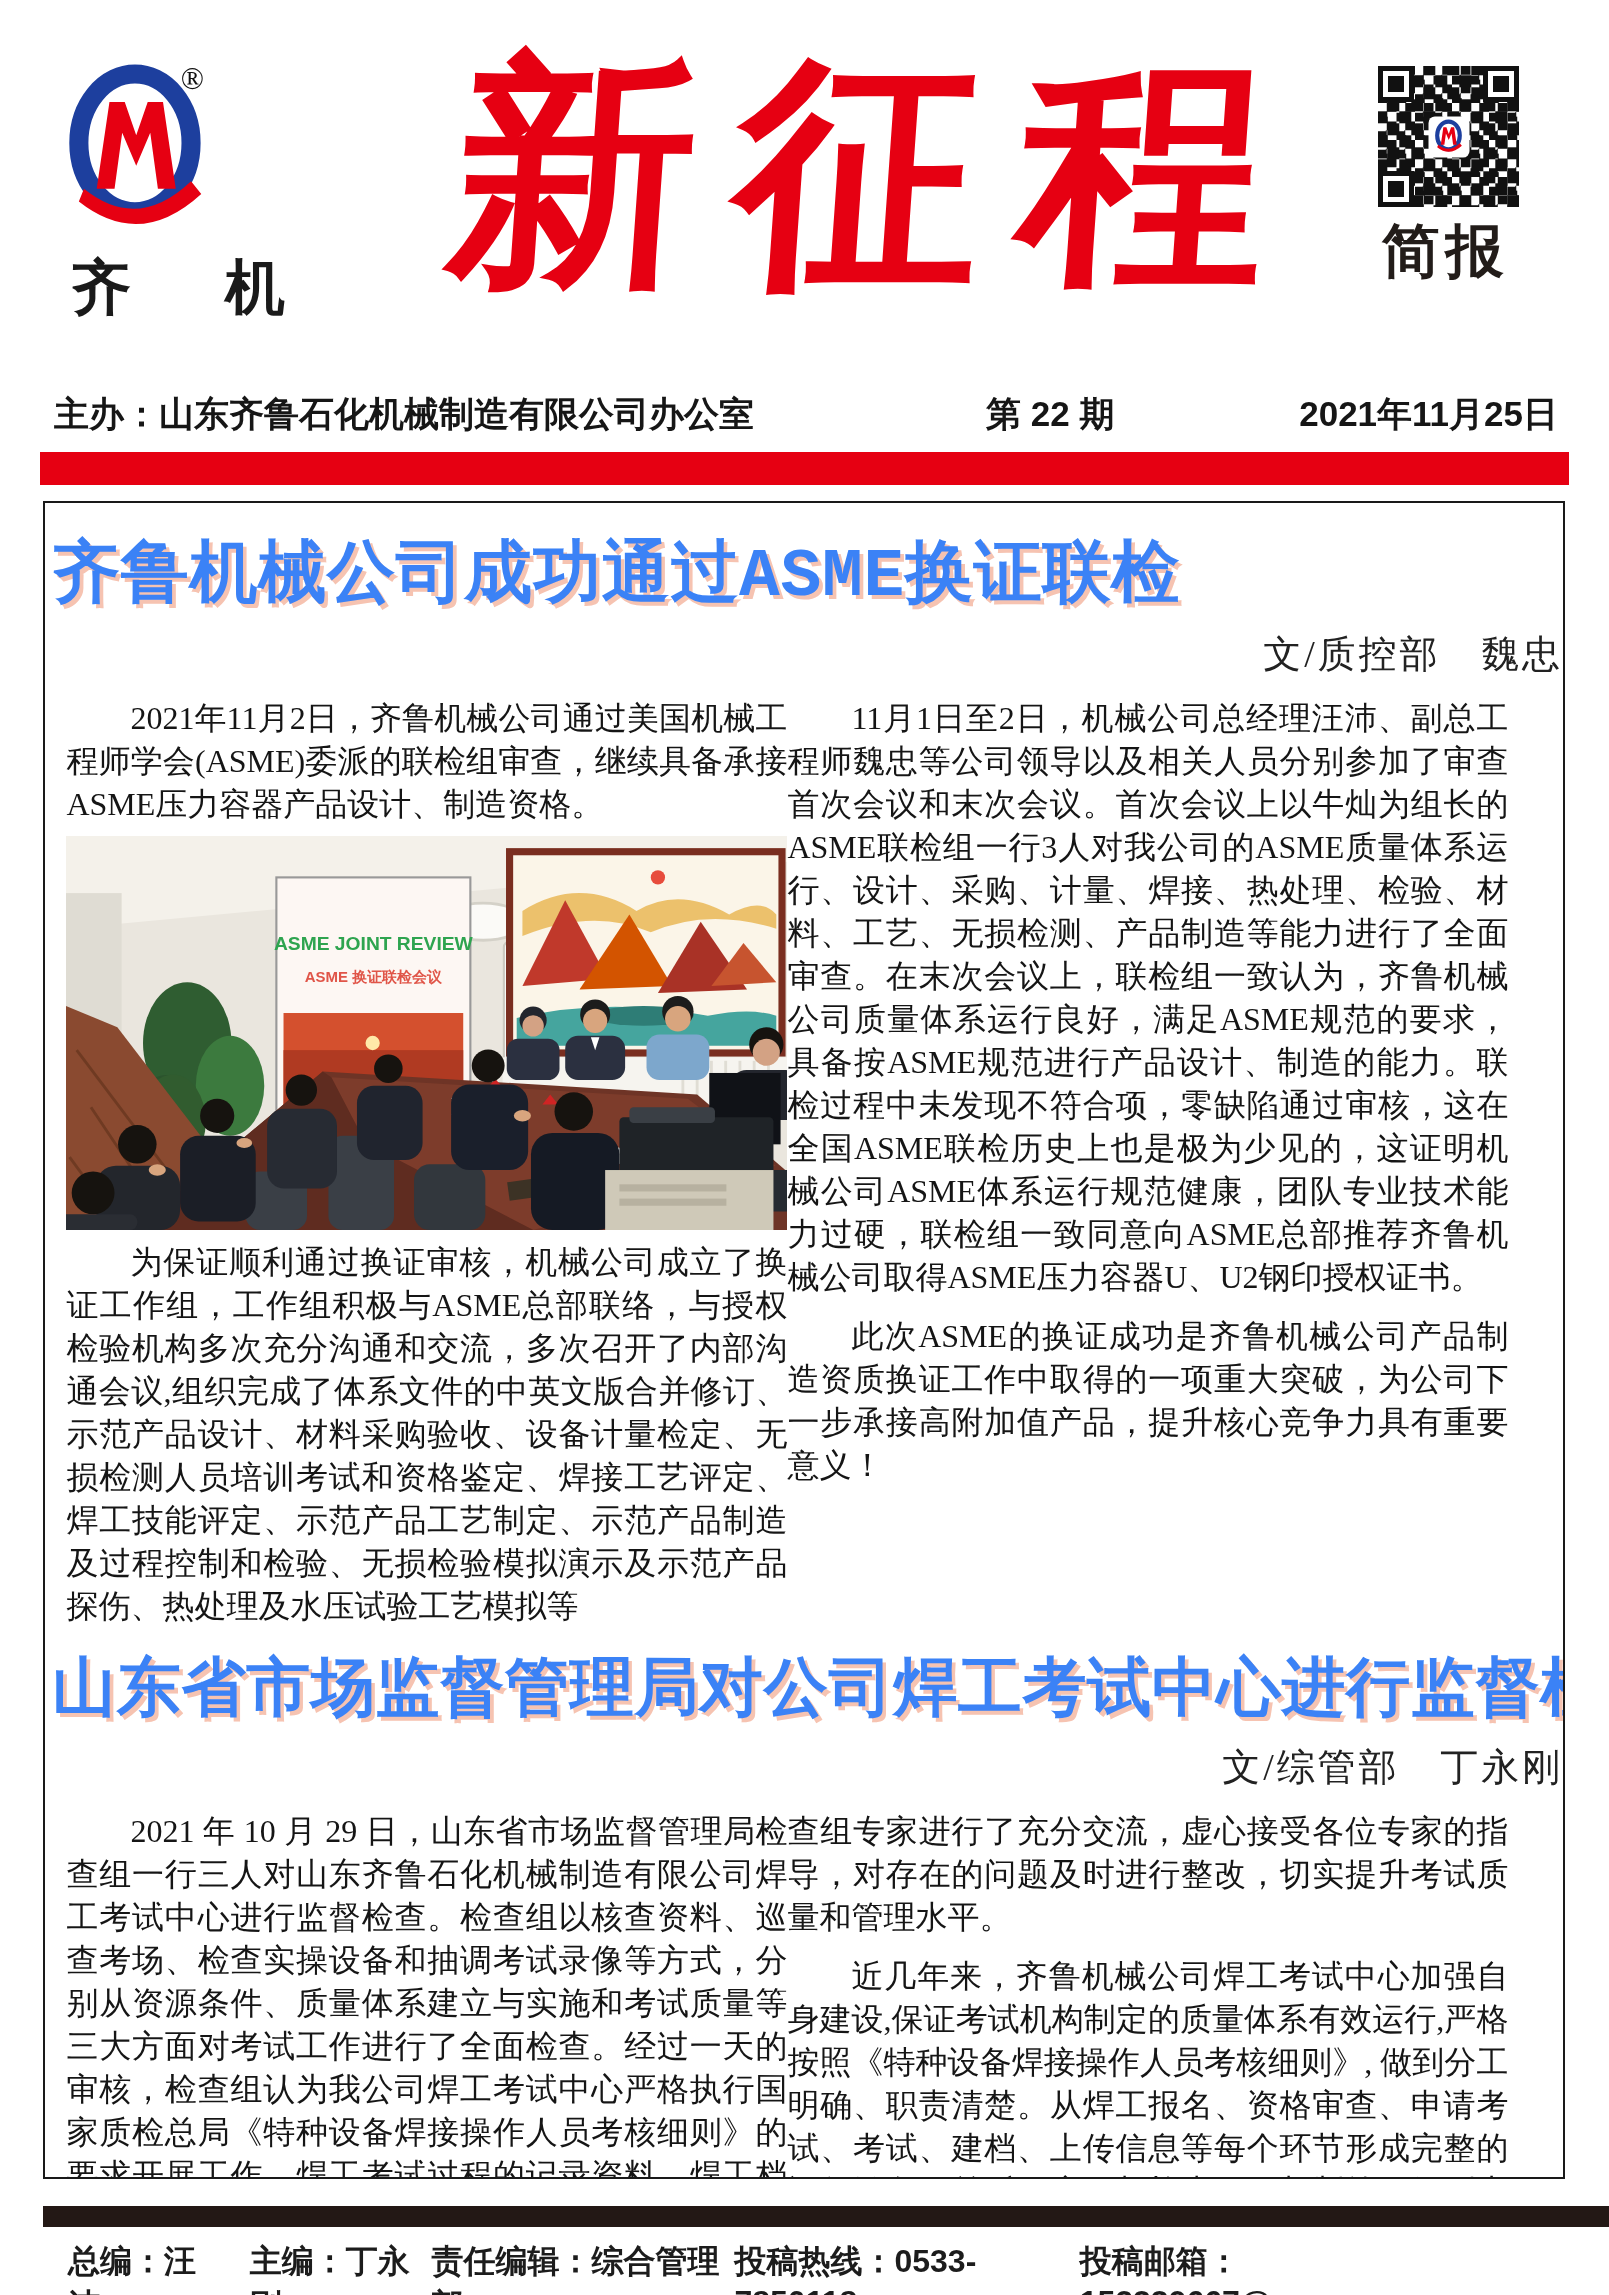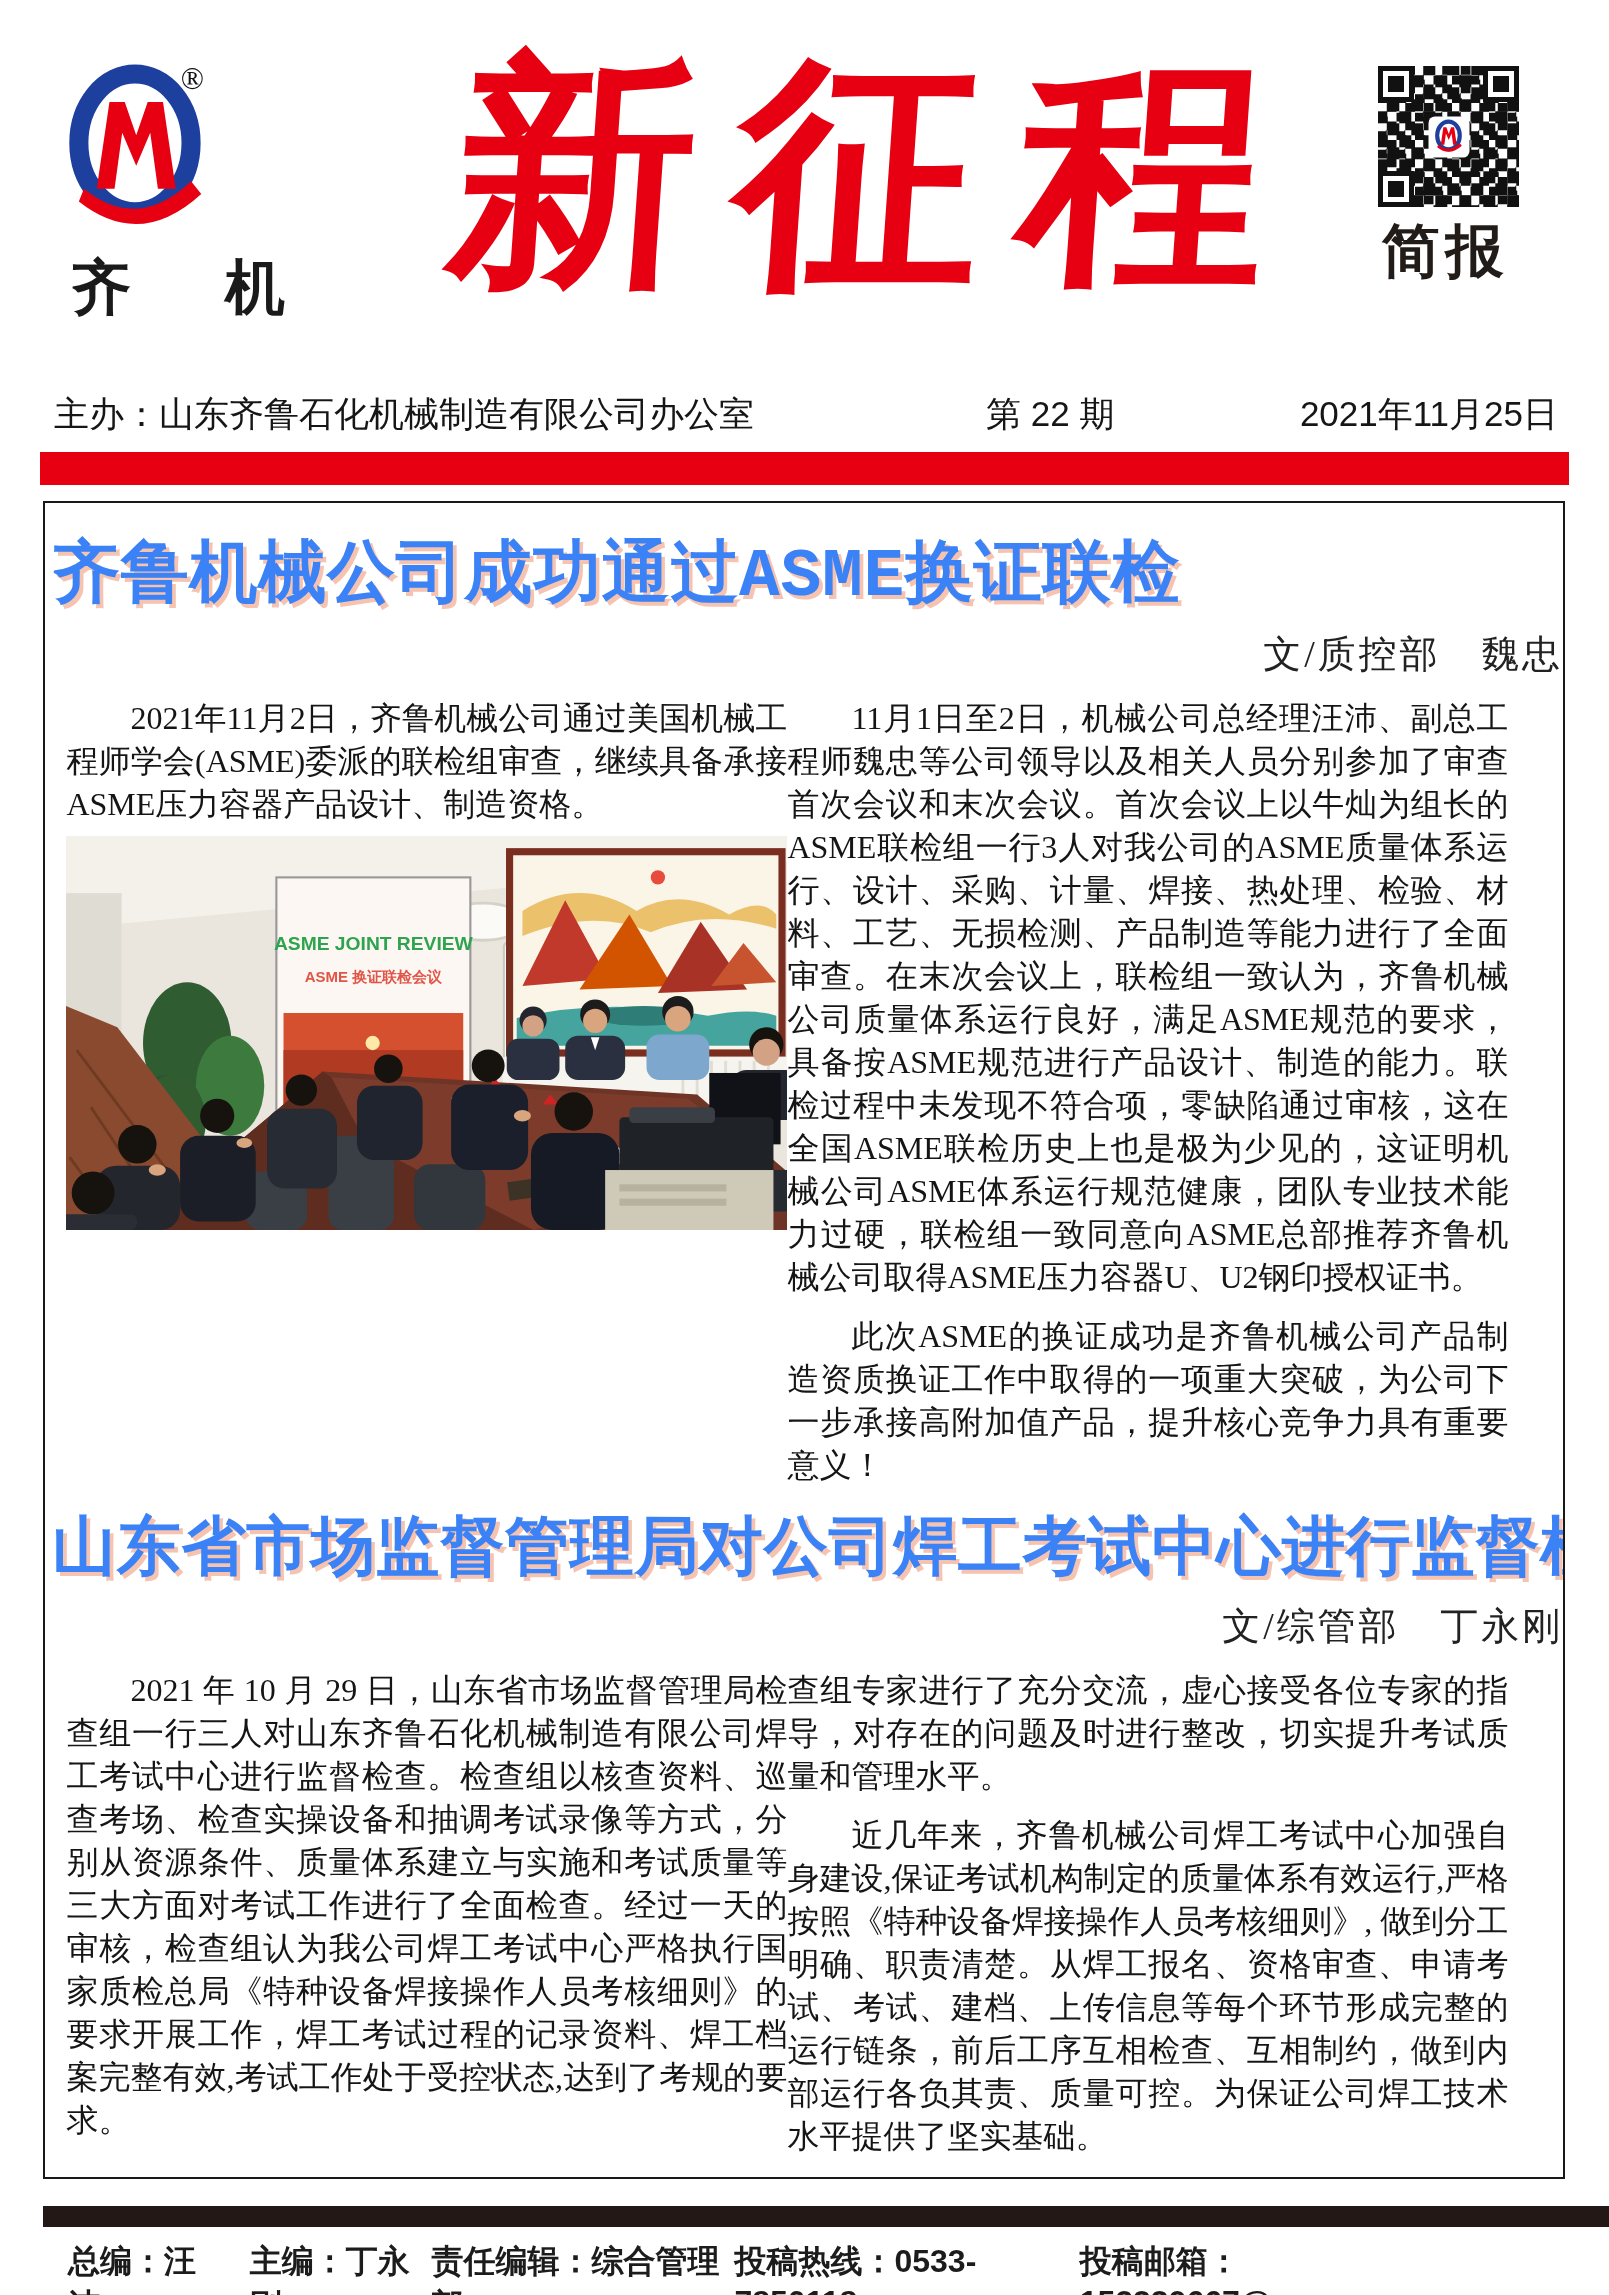--- a/index.html
+++ b/index.html
@@ -22,21 +22,21 @@
   .qr .finder{position:absolute;width:36px;height:36px;border:5.7px solid #111;background:#fff;box-sizing:border-box;}
   .qr .finder::after{content:"";position:absolute;inset:5px;background:#111;}
   .qr .f-tl{left:0;top:0}.qr .f-tr{right:0;top:0}.qr .f-bl{left:0;bottom:0}
   .qr .qr-center{position:absolute;left:50%;top:50%;transform:translate(-50%,-50%);
     width:41px;height:41px;background:#fff;border-radius:6.4px;display:flex;align-items:center;justify-content:center;}
   .bulletin{position:absolute;left:1328px;top:213px;width:235px;text-align:center;
     font-size:58px;font-weight:800;color:#221c19;letter-spacing:5.7px;
     font-family:"Liberation Sans","DejaVu Sans",sans-serif;}
   
   .infoline{position:absolute;left:0;top:391px;width:1609px;height:46px;
-    font-family:"Liberation Sans","DejaVu Sans",sans-serif;font-weight:400;font-size:35px;color:#161616;}
+    font-family:"Liberation Sans","DejaVu Sans",sans-serif;font-weight:700;font-size:35px;color:#161616;}
   .infoline .organizer{position:absolute;left:54px;}
   .infoline .issue{position:absolute;left:986px;}
   .infoline .date{position:absolute;right:51px;margin-left:20px;}
   .red-bar{position:absolute;left:40px;top:452px;width:1529px;height:33px;background:#e60012;}
   
   .content-box{position:absolute;left:43px;top:501px;width:1522px;height:1678px;
     border:2.1px solid #191919;box-sizing:border-box;overflow:hidden;}
   .art-title{margin:31px 7.1px 0 7.1px;font-size:68px;font-weight:900;color:#3b82f6;
     font-family:Liberation Mono, monospace;letter-spacing:0.7px;line-height:1.25;
     text-shadow:3.6px 4.3px 0 #f6c3b1;white-space:nowrap;}
@@ -252,20 +252,21 @@
           <g>
             <rect x="902" y="332" width="100" height="100" fill="#101217"></rect>
             <rect x="776" y="394" width="216" height="82" rx="6" fill="#1f2327"></rect>
             <rect x="790" y="380" width="120" height="22" rx="6" fill="#3a3f45"></rect>
             <rect x="756" y="468" width="236" height="84" fill="#cfc9b8"></rect>
             <rect x="776" y="488" width="150" height="10" fill="#b7b1a0"></rect>
             <rect x="776" y="508" width="150" height="10" fill="#b7b1a0"></rect>
           </g>
         </svg>
 
+        <p class="body-p indent">为保证顺利通过换证审核，机械公司成立了换证工作组，工作组积极与ASME总部联络，与授权检验机构多次充分沟通和交流，多次召开了内部沟通会议,组织完成了体系文件的中英文版合并修订、示范产品设计、材料采购验收、设备计量检定、无损检测人员培训考试和资格鉴定、焊接工艺评定、焊工技能评定、示范产品工艺制定、示范产品制造及过程控制和检验、无损检验模拟演示及示范产品探伤、热处理及水压试验工艺模拟等</p>
       </div>
 
       <div class="col">
         <p class="body-p indent">11月1日至2日，机械公司总经理汪沛、副总工程师魏忠等公司领导以及相关人员分别参加了审查首次会议和末次会议。首次会议上以牛灿为组长的ASME联检组一行3人对我公司的ASME质量体系运行、设计、采购、计量、焊接、热处理、检验、材料、工艺、无损检测、产品制造等能力进行了全面审查。在末次会议上，联检组一致认为，齐鲁机械公司质量体系运行良好，满足ASME规范的要求，具备按ASME规范进行产品设计、制造的能力。联检过程中未发现不符合项，零缺陷通过审核，这在全国ASME联检历史上也是极为少见的，这证明机械公司ASME体系运行规范健康，团队专业技术能力过硬，联检组一致同意向ASME总部推荐齐鲁机械公司取得ASME压力容器U、U2钢印授权证书。</p>
         <p class="body-p indent">此次ASME的换证成功是齐鲁机械公司产品制造资质换证工作中取得的一项重大突破，为公司下一步承接高附加值产品，提升核心竞争力具有重要意义！</p>
       </div>
     </div>
 
     <div class="art-title t2">山东省市场监督管理局对公司焊工考试中心进行监督检查</div>
     <div class="byline">文/综管部　丁永刚</div>

